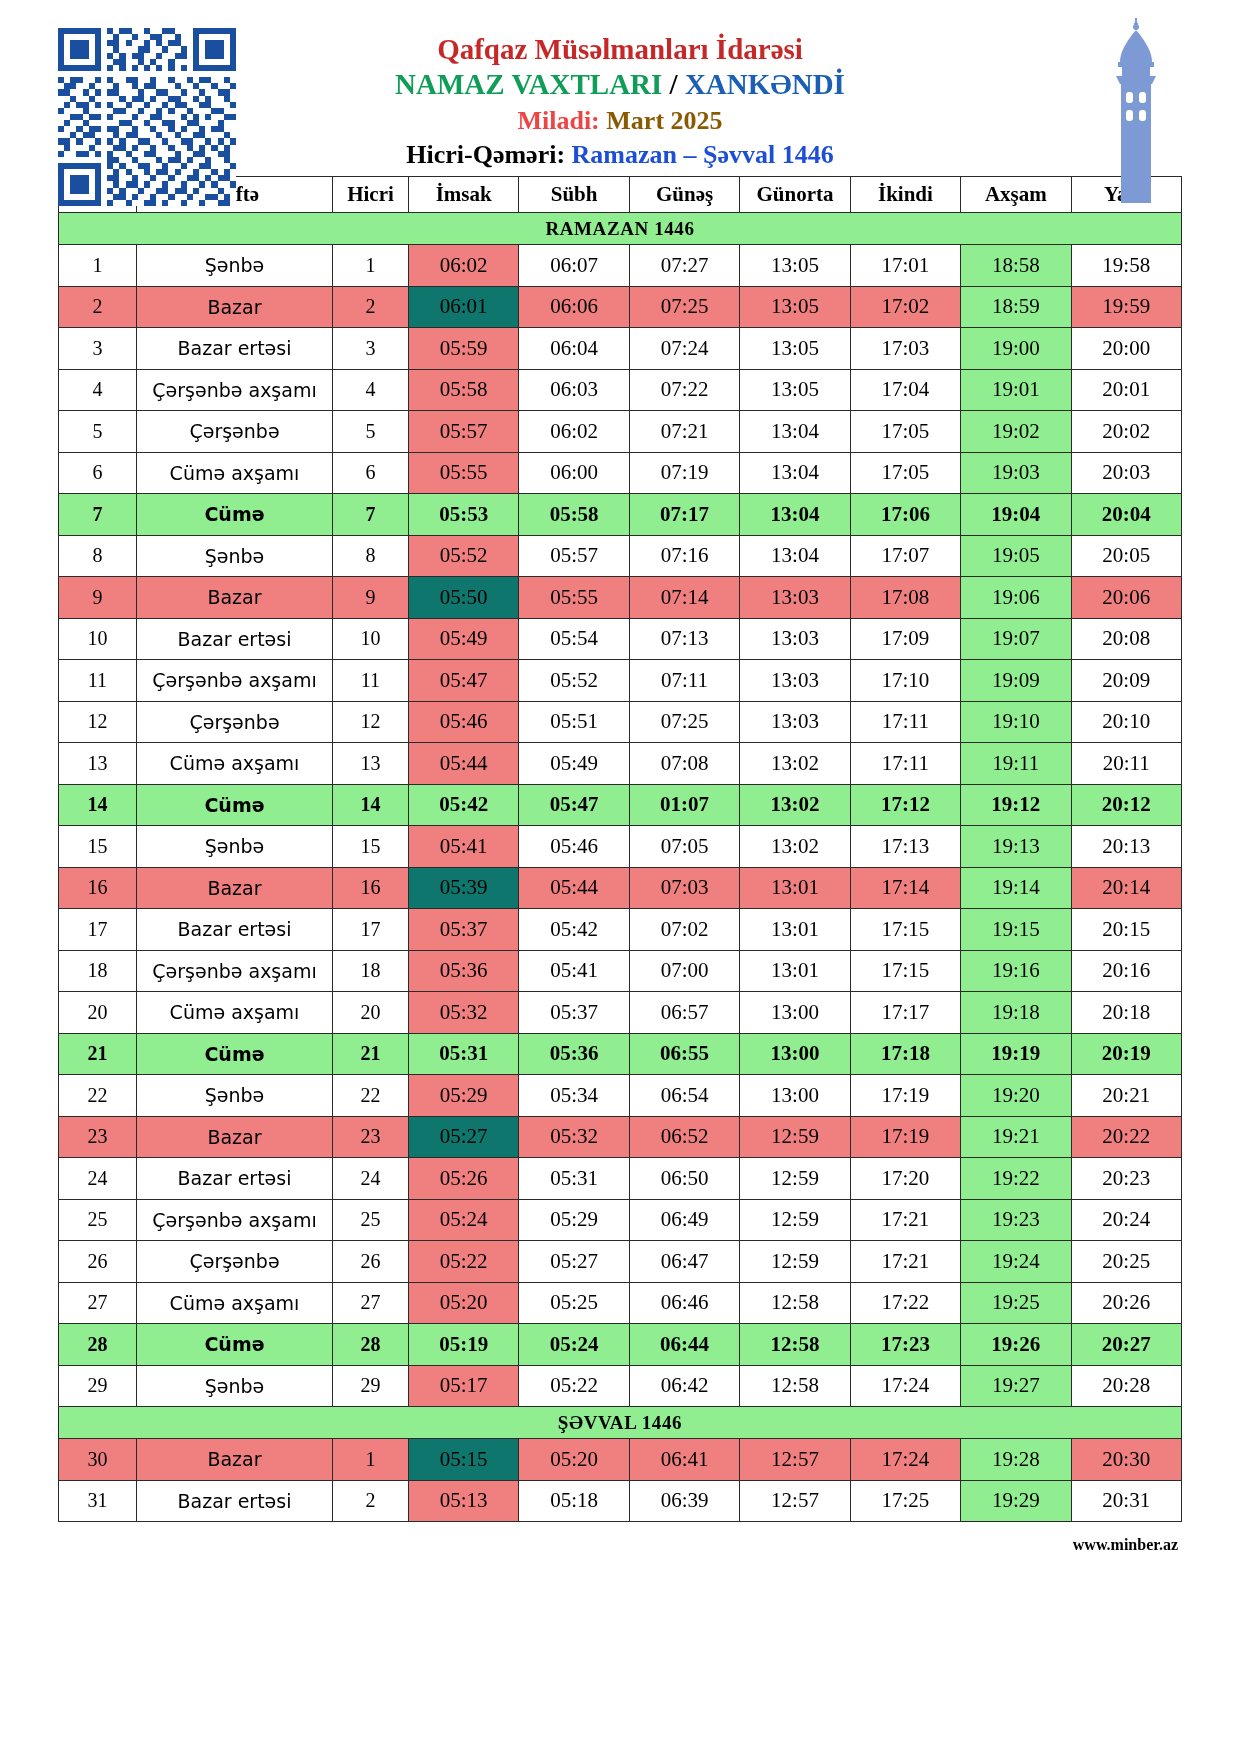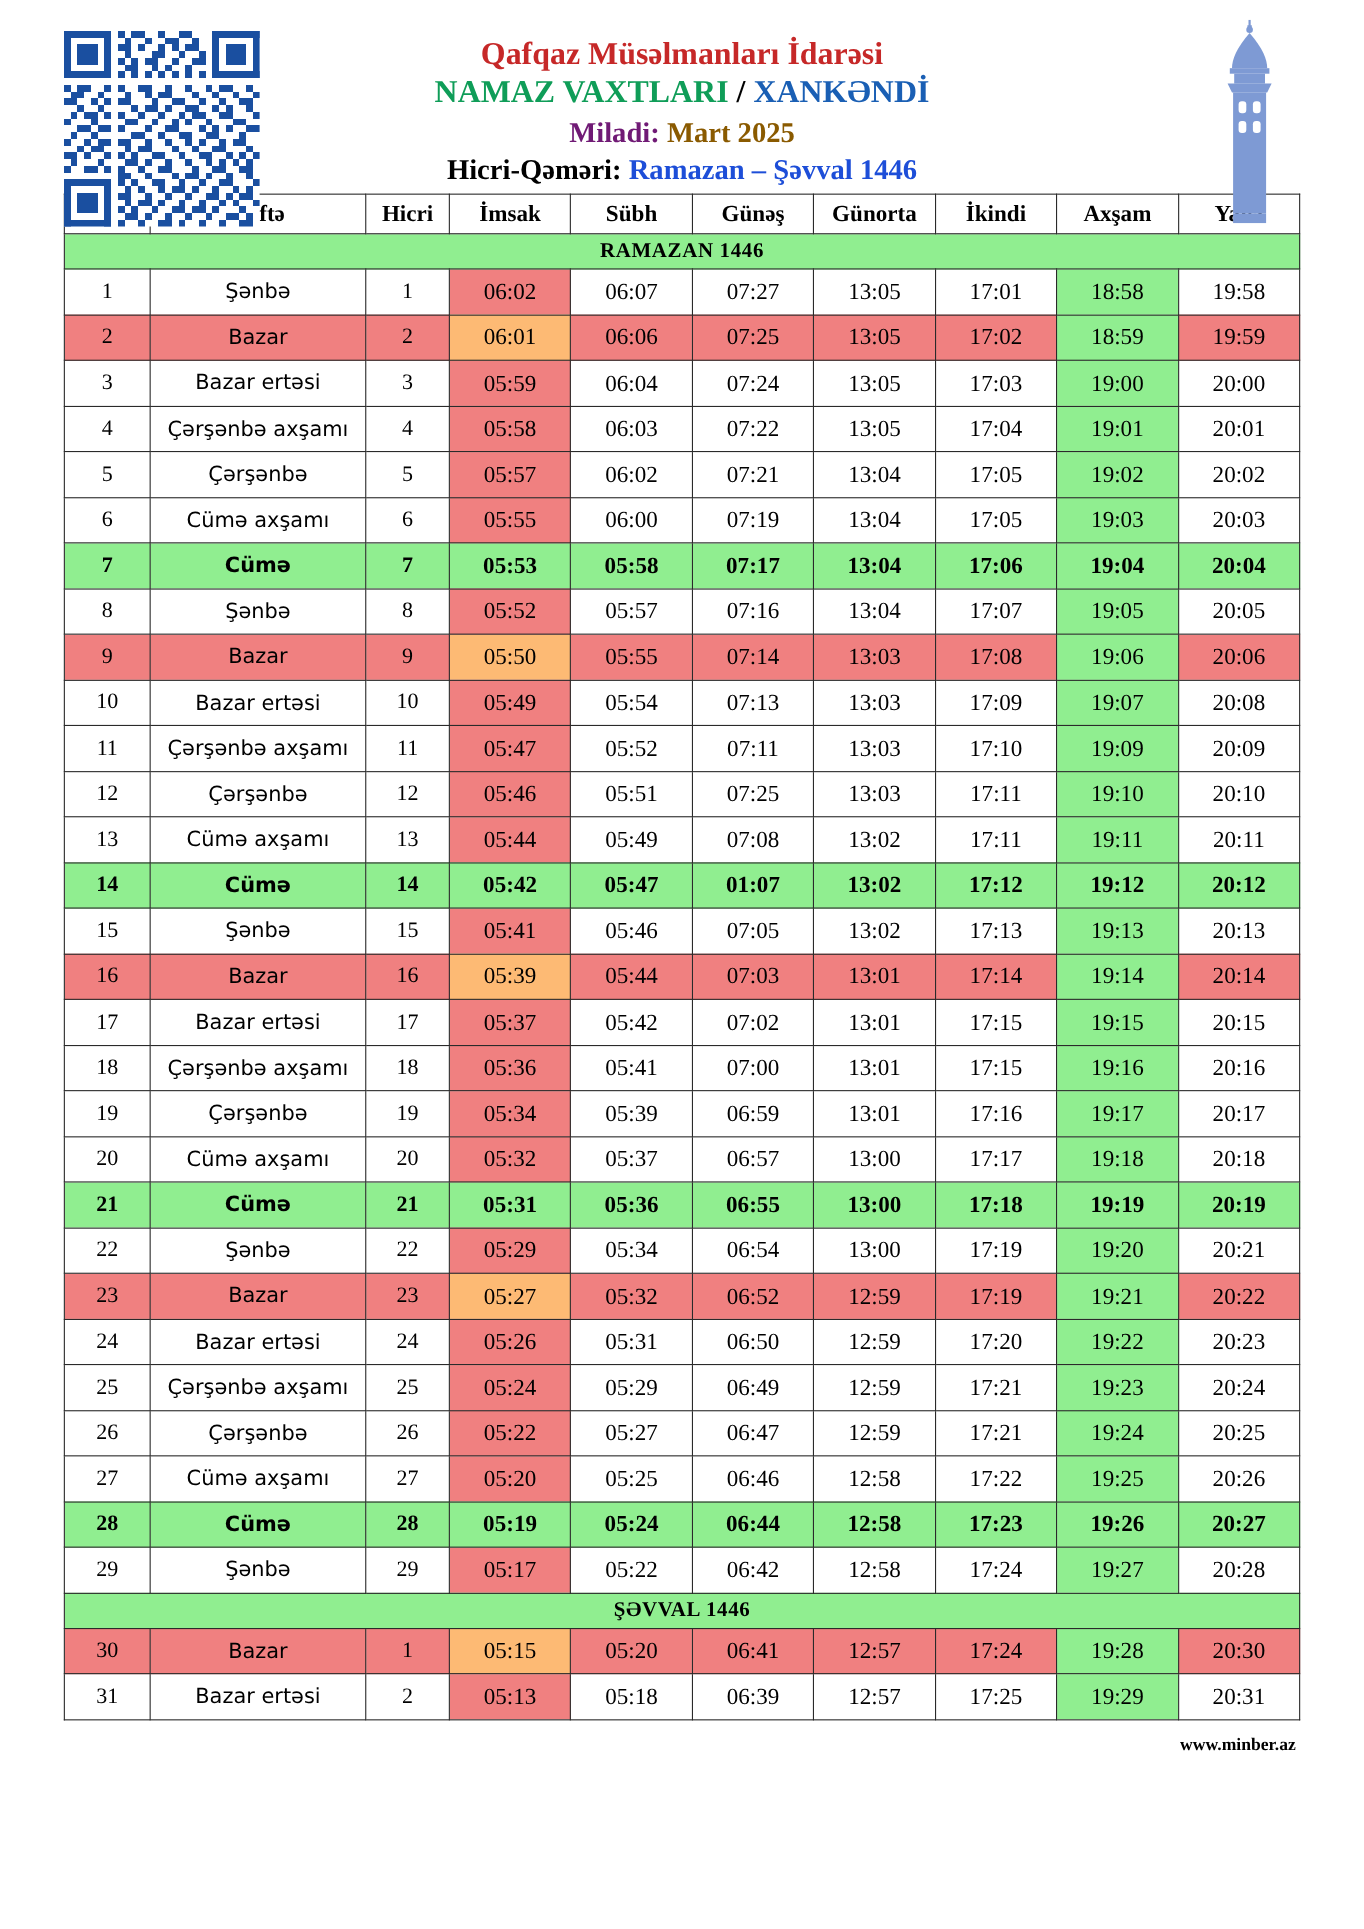--- a/index.html
+++ b/index.html
@@ -59,21 +59,21 @@
   }
   .t2 .green { color: #0f9d58; }
   .t2 .sep { color: #000; }
   .t2 .blue { color: #1a5fb4; }
   .t3 {
     font-size: 26px;
     font-weight: bold;
     line-height: 1.3;
     margin-top: 2px;
   }
-  .t3 .lbl { color: #701a75; }
+  .t3 .lbl { color: #ef4444; }
   .t3 .val { color: #8a5a00; }
   .t4 {
     font-size: 26px;
     font-weight: bold;
     line-height: 1.3;
   }
   .t4 .lbl { color: #000; }
   .t4 .val { color: #1d4ed8; }
 
   
@@ -119,21 +119,21 @@
     font-size: 19px;
     letter-spacing: 0.6px;
     height: 32px;
     font-family: "Liberation Serif", serif;
   }
   
   tr.friday td { background: #90ee90; font-weight: bold; }
   tr.sunday td { background: #f08080; }
   tr.normal td.imsak { background: #f08080; }
   tr.normal td.axsam { background: #90ee90; }
-  tr.sunday td.imsak { background: #fdba74; }
+  tr.sunday td.imsak { background: #0f766e; }
   tr.sunday td.axsam { background: #90ee90; }
   tr.friday td.imsak { background: #90ee90; }
   tr.friday td.axsam { background: #90ee90; }
 
   .footer {
     text-align: right;
     font-size: 16px;
     font-weight: bold;
     font-family: "Liberation Serif", serif;
     padding-top: 14px;
@@ -663,32 +663,20 @@
           <td class="hicri">18</td>
           <td class="imsak time">05:36</td>
           <td class="subh time">05:41</td>
           <td class="gunes time">07:00</td>
           <td class="gunorta time">13:01</td>
           <td class="ikindi time">17:15</td>
           <td class="axsam time">19:16</td>
           <td class="yatsi time">20:16</td>
         </tr>
         <tr class="normal">
-          <td class="day">19</td>
-          <td class="week">Çərşənbə</td>
-          <td class="hicri">19</td>
-          <td class="imsak time">05:34</td>
-          <td class="subh time">05:39</td>
-          <td class="gunes time">06:59</td>
-          <td class="gunorta time">13:01</td>
-          <td class="ikindi time">17:16</td>
-          <td class="axsam time">19:17</td>
-          <td class="yatsi time">20:17</td>
-        </tr>
-        <tr class="normal">
           <td class="day">20</td>
           <td class="week">Cümə axşamı</td>
           <td class="hicri">20</td>
           <td class="imsak time">05:32</td>
           <td class="subh time">05:37</td>
           <td class="gunes time">06:57</td>
           <td class="gunorta time">13:00</td>
           <td class="ikindi time">17:17</td>
           <td class="axsam time">19:18</td>
           <td class="yatsi time">20:18</td>

